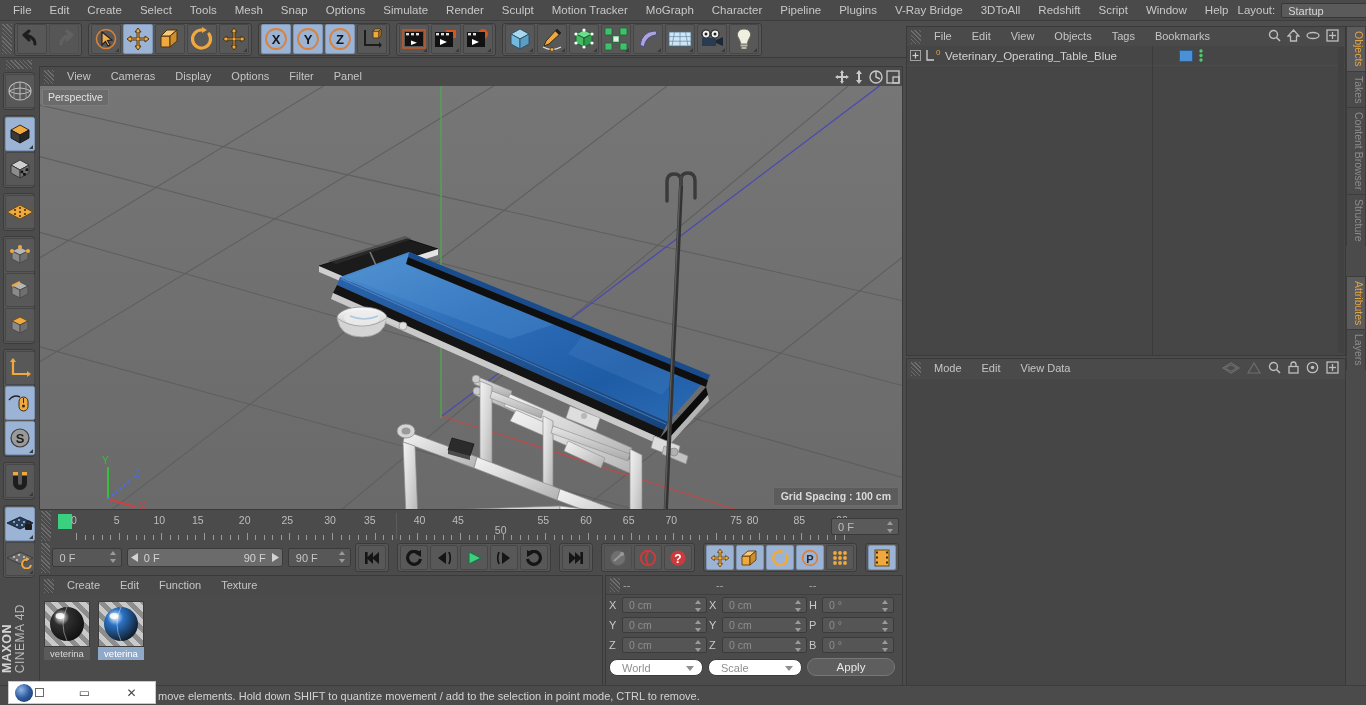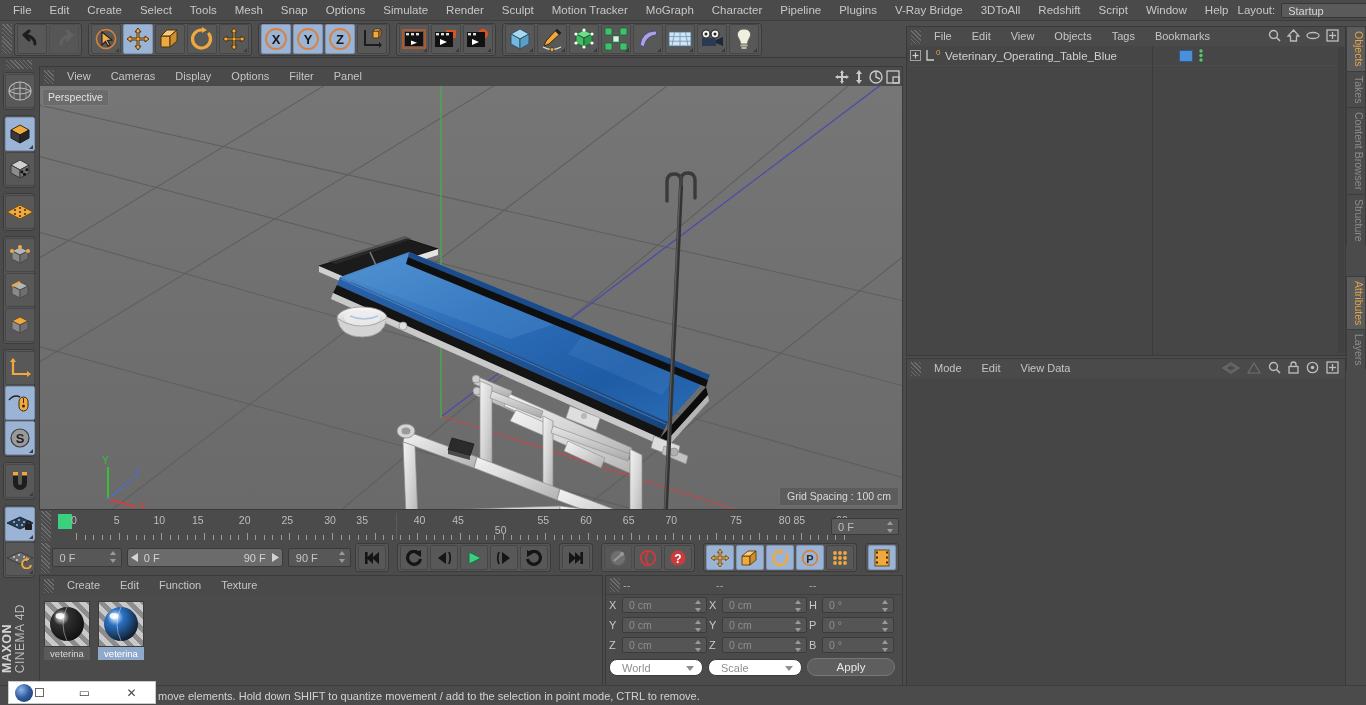--- a/index.html
+++ b/index.html
@@ -52,21 +52,21 @@
   .viewport{position:absolute;left:39px;top:66px;width:864px;height:444px;background:#6e6e6e;
     border:1px solid #3a3a3a;overflow:hidden;}
   .vpmenu{position:absolute;left:0;top:0;width:864px;height:19px;background:#4a4a4a;display:flex;align-items:center;z-index:5;}
   .vpmenu .vm{color:#c5c5c5;font-size:11px;padding:0 10px;line-height:19px;cursor:default;}
   .vpgrip{width:10px;height:14px;margin:0 3px 0 4px;background-image:repeating-linear-gradient(45deg,#6d6d6d 0 1px,transparent 1px 3px);}
   .vpnav{margin-left:auto;display:flex;align-items:center;padding-right:4px;gap:3px;}
   .vpnav div{width:14px;height:14px;position:relative;cursor:pointer;}
   .vplabel{position:absolute;left:2px;top:22px;background:#6b6b6b;color:#e2e2e2;font-size:10.5px;
     padding:1px 5px 2px 5px;z-index:4;border:1px solid #7b7b7b;}
   .gridspacing{position:absolute;right:3px;bottom:3px;background:#5c5c5c;color:#d9d9d9;font-size:10.5px;
-    padding:2px 7px 3px 7px;border:1px solid #6d6d6d;z-index:4;}
+    padding:2px 7px 3px 7px;border:1px solid #6d6d6d;z-index:4;font-weight:bold;}
   .vpcanvas{position:absolute;left:0;top:19px;width:864px;height:425px;}
 
   
   .tlbar{position:absolute;left:39px;top:512px;width:864px;height:28px;background:#4b4b4b;display:flex;align-items:center;}
   .tlruler{position:relative;flex:1;height:26px;background:#4b4b4b;margin-left:2px;}
   .tlframefield{width:68px;height:17px;background:#5a5a5a;border:1px solid #3a3a3a;border-radius:2px;
     margin:0 4px;color:#bdbdbd;font-size:11px;line-height:16px;padding-left:6px;position:relative;}
   .spin{position:absolute;right:4px;top:2px;width:7px;height:12px;}
   .spin:before,.spin:after{content:"";position:absolute;left:0;border-left:3.5px solid transparent;border-right:3.5px solid transparent;}
   .spin:before{top:0;border-bottom:4px solid #9b9b9b;}
@@ -761,30 +761,30 @@
     <div class="tlruler">
       <div style="position:absolute;left:3px;top:1px;width:14px;height:15px;background:#3ad07d;"></div>
       <div id="tl-ticks">
           <div style="position: absolute; left: 9px; top: 1px; width: 20px; text-align: center; color: rgb(189, 189, 189); font-size: 10.5px;">0</div>
           <div style="position: absolute; left: 51.6667px; top: 1px; width: 20px; text-align: center; color: rgb(189, 189, 189); font-size: 10.5px;">5</div>
           <div style="position: absolute; left: 94.3333px; top: 1px; width: 20px; text-align: center; color: rgb(189, 189, 189); font-size: 10.5px;">10</div>
           <div style="position: absolute; left: 137px; top: 1px; width: 20px; text-align: left; color: rgb(189, 189, 189); font-size: 10.5px;">15</div>
           <div style="position: absolute; left: 179.667px; top: 1px; width: 20px; text-align: center; color: rgb(189, 189, 189); font-size: 10.5px;">20</div>
           <div style="position: absolute; left: 222.333px; top: 1px; width: 20px; text-align: center; color: rgb(189, 189, 189); font-size: 10.5px;">25</div>
           <div style="position: absolute; left: 265px; top: 1px; width: 20px; text-align: center; color: rgb(189, 189, 189); font-size: 10.5px;">30</div>
-          <div style="position: absolute; left: 293px; top: 1px; width: 20px; text-align: right; color: rgb(189, 189, 189); font-size: 10.5px;">35</div>
+          <div style="position: absolute; left: 309px; top: 1px; width: 20px; text-align: left; color: rgb(189, 189, 189); font-size: 10.5px;">35</div>
           <div style="position: absolute; left: 350.333px; top: 1px; width: 20px; text-align: right; color: rgb(189, 189, 189); font-size: 10.5px;">40</div>
           <div style="position: absolute; left: 393px; top: 1px; width: 20px; text-align: center; color: rgb(189, 189, 189); font-size: 10.5px;">45</div>
           <div style="position: absolute; left: 435.667px; top: 11px; width: 20px; text-align: center; color: rgb(189, 189, 189); font-size: 10.5px;">50</div>
           <div style="position: absolute; left: 478.333px; top: 1px; width: 20px; text-align: center; color: rgb(189, 189, 189); font-size: 10.5px;">55</div>
           <div style="position: absolute; left: 521px; top: 1px; width: 20px; text-align: center; color: rgb(189, 189, 189); font-size: 10.5px;">60</div>
           <div style="position: absolute; left: 563.667px; top: 1px; width: 20px; text-align: center; color: rgb(189, 189, 189); font-size: 10.5px;">65</div>
           <div style="position: absolute; left: 606.333px; top: 1px; width: 20px; text-align: center; color: rgb(189, 189, 189); font-size: 10.5px;">70</div>
           <div style="position: absolute; left: 671px; top: 1px; width: 20px; text-align: center; color: rgb(189, 189, 189); font-size: 10.5px;">75</div>
-          <div style="position: absolute; left: 691.667px; top: 1px; width: 20px; text-align: center; color: rgb(189, 189, 189); font-size: 10.5px; margin-left: 28px;">80</div>
+          <div style="position: absolute; left: 691.667px; top: 1px; width: 20px; text-align: left; color: rgb(189, 189, 189); font-size: 10.5px;">80</div>
           <div style="position: absolute; left: 734.333px; top: 1px; width: 20px; text-align: center; color: rgb(189, 189, 189); font-size: 10.5px;">85</div>
           <div style="position: absolute; left: 777px; top: 1px; width: 20px; text-align: center; color: rgb(189, 189, 189); font-size: 10.5px;">90</div>
         </div>
       <div style="position:absolute;left:3px;top:20px;right:32px;height:6px;" id="tl-minor">
           <div style="position: absolute; left: 18px; top: 0px; width: 1px; height: 7px; background: rgb(154, 154, 154);"></div>
           <div style="position: absolute; left: 26.5333px; top: 2px; width: 1px; height: 5px; background: rgb(154, 154, 154);"></div>
           <div style="position: absolute; left: 35.0667px; top: 2px; width: 1px; height: 5px; background: rgb(154, 154, 154);"></div>
           <div style="position: absolute; left: 43.6px; top: 2px; width: 1px; height: 5px; background: rgb(154, 154, 154);"></div>
           <div style="position: absolute; left: 52.1333px; top: 2px; width: 1px; height: 5px; background: rgb(154, 154, 154);"></div>
           <div style="position: absolute; left: 60.6667px; top: 0px; width: 1px; height: 7px; background: rgb(154, 154, 154);"></div>

